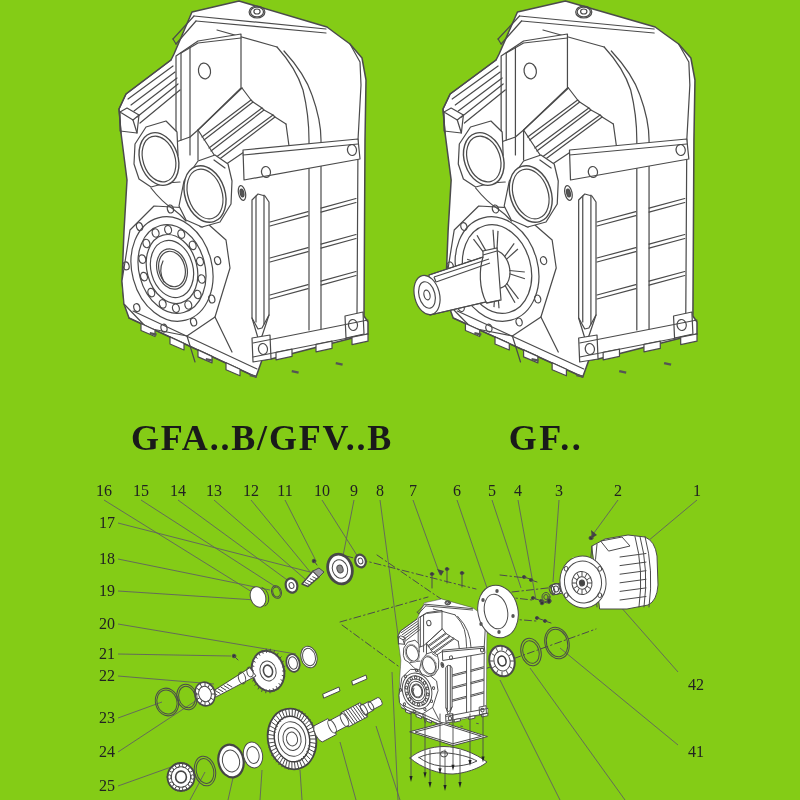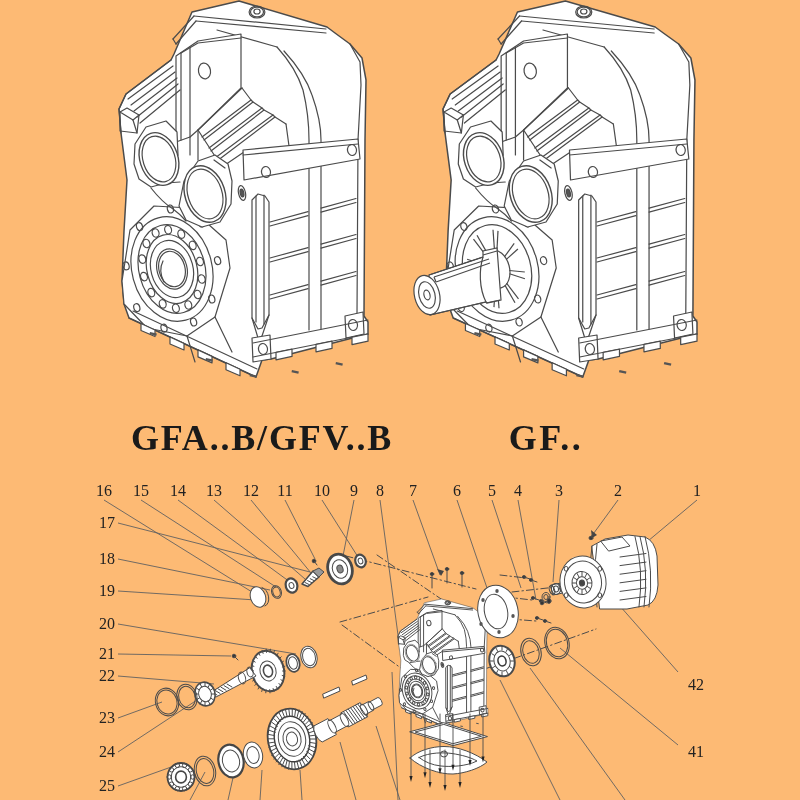--- a/index.html
+++ b/index.html
@@ -1,16 +1,16 @@
 <!DOCTYPE html>
 <html><head>
 <meta charset="utf-8">
 <style>
 html,body{margin:0;padding:0;background:#fff;}
-#page{position:relative;width:800px;height:800px;background:#fdba74;overflow:hidden;
+#page{position:relative;width:800px;height:800px;background:#84cc16;overflow:hidden;
 font-family:"Liberation Serif", serif;}
 svg{position:absolute;left:0;top:0;filter:blur(0.34px);}
 .h1{font-weight:bold;font-size:36px;fill:#1a1a1a;font-family:"Liberation Serif",serif;}
 </style>
 </head>
 <body>
 <div id="page">
 <svg width="800" height="800" viewBox="0 0 800 800">
 <defs>
 <g id="gbox" fill="none" stroke="#4b4b4b" stroke-linejoin="round" stroke-linecap="round">

